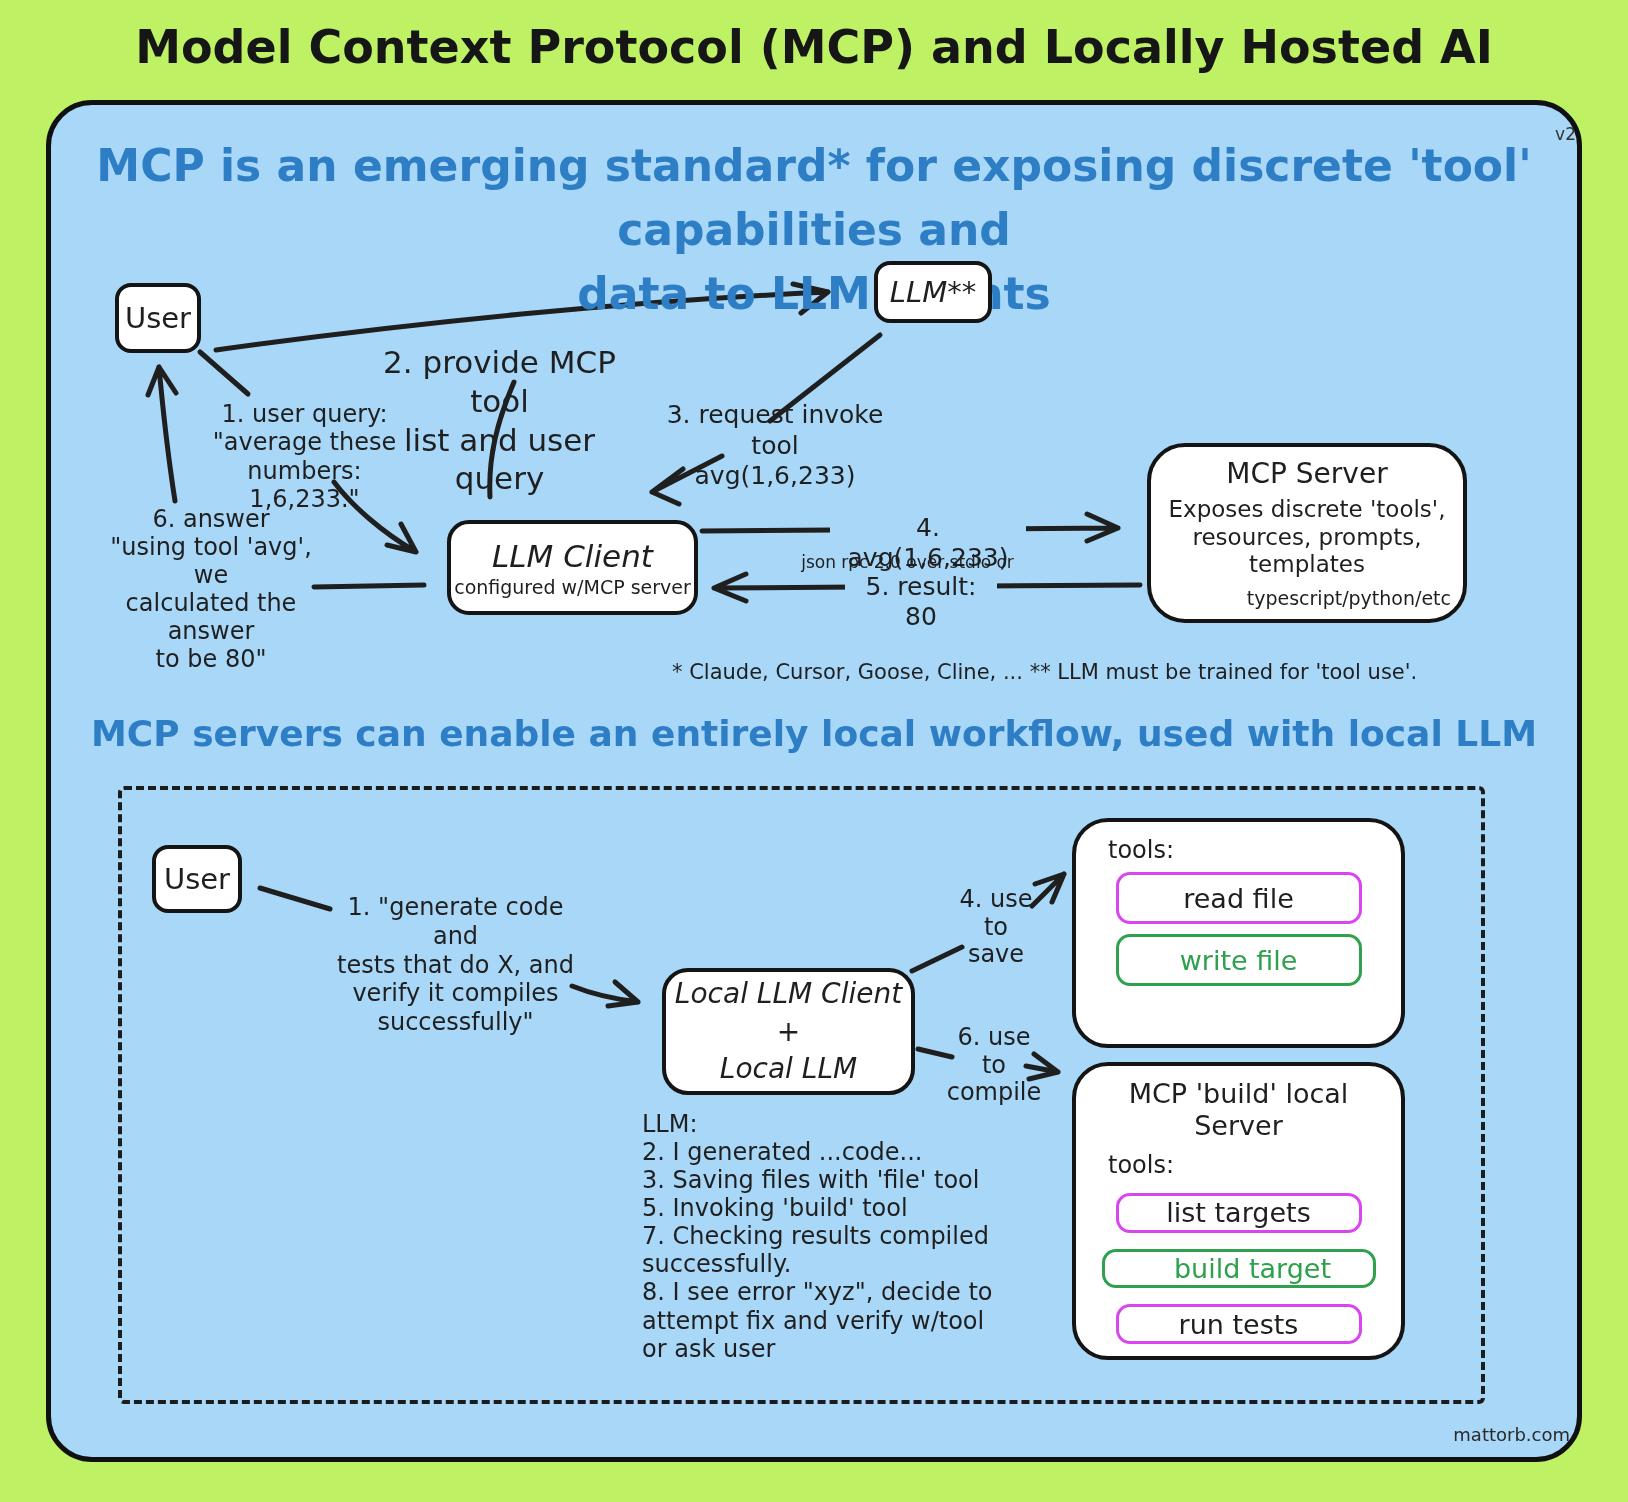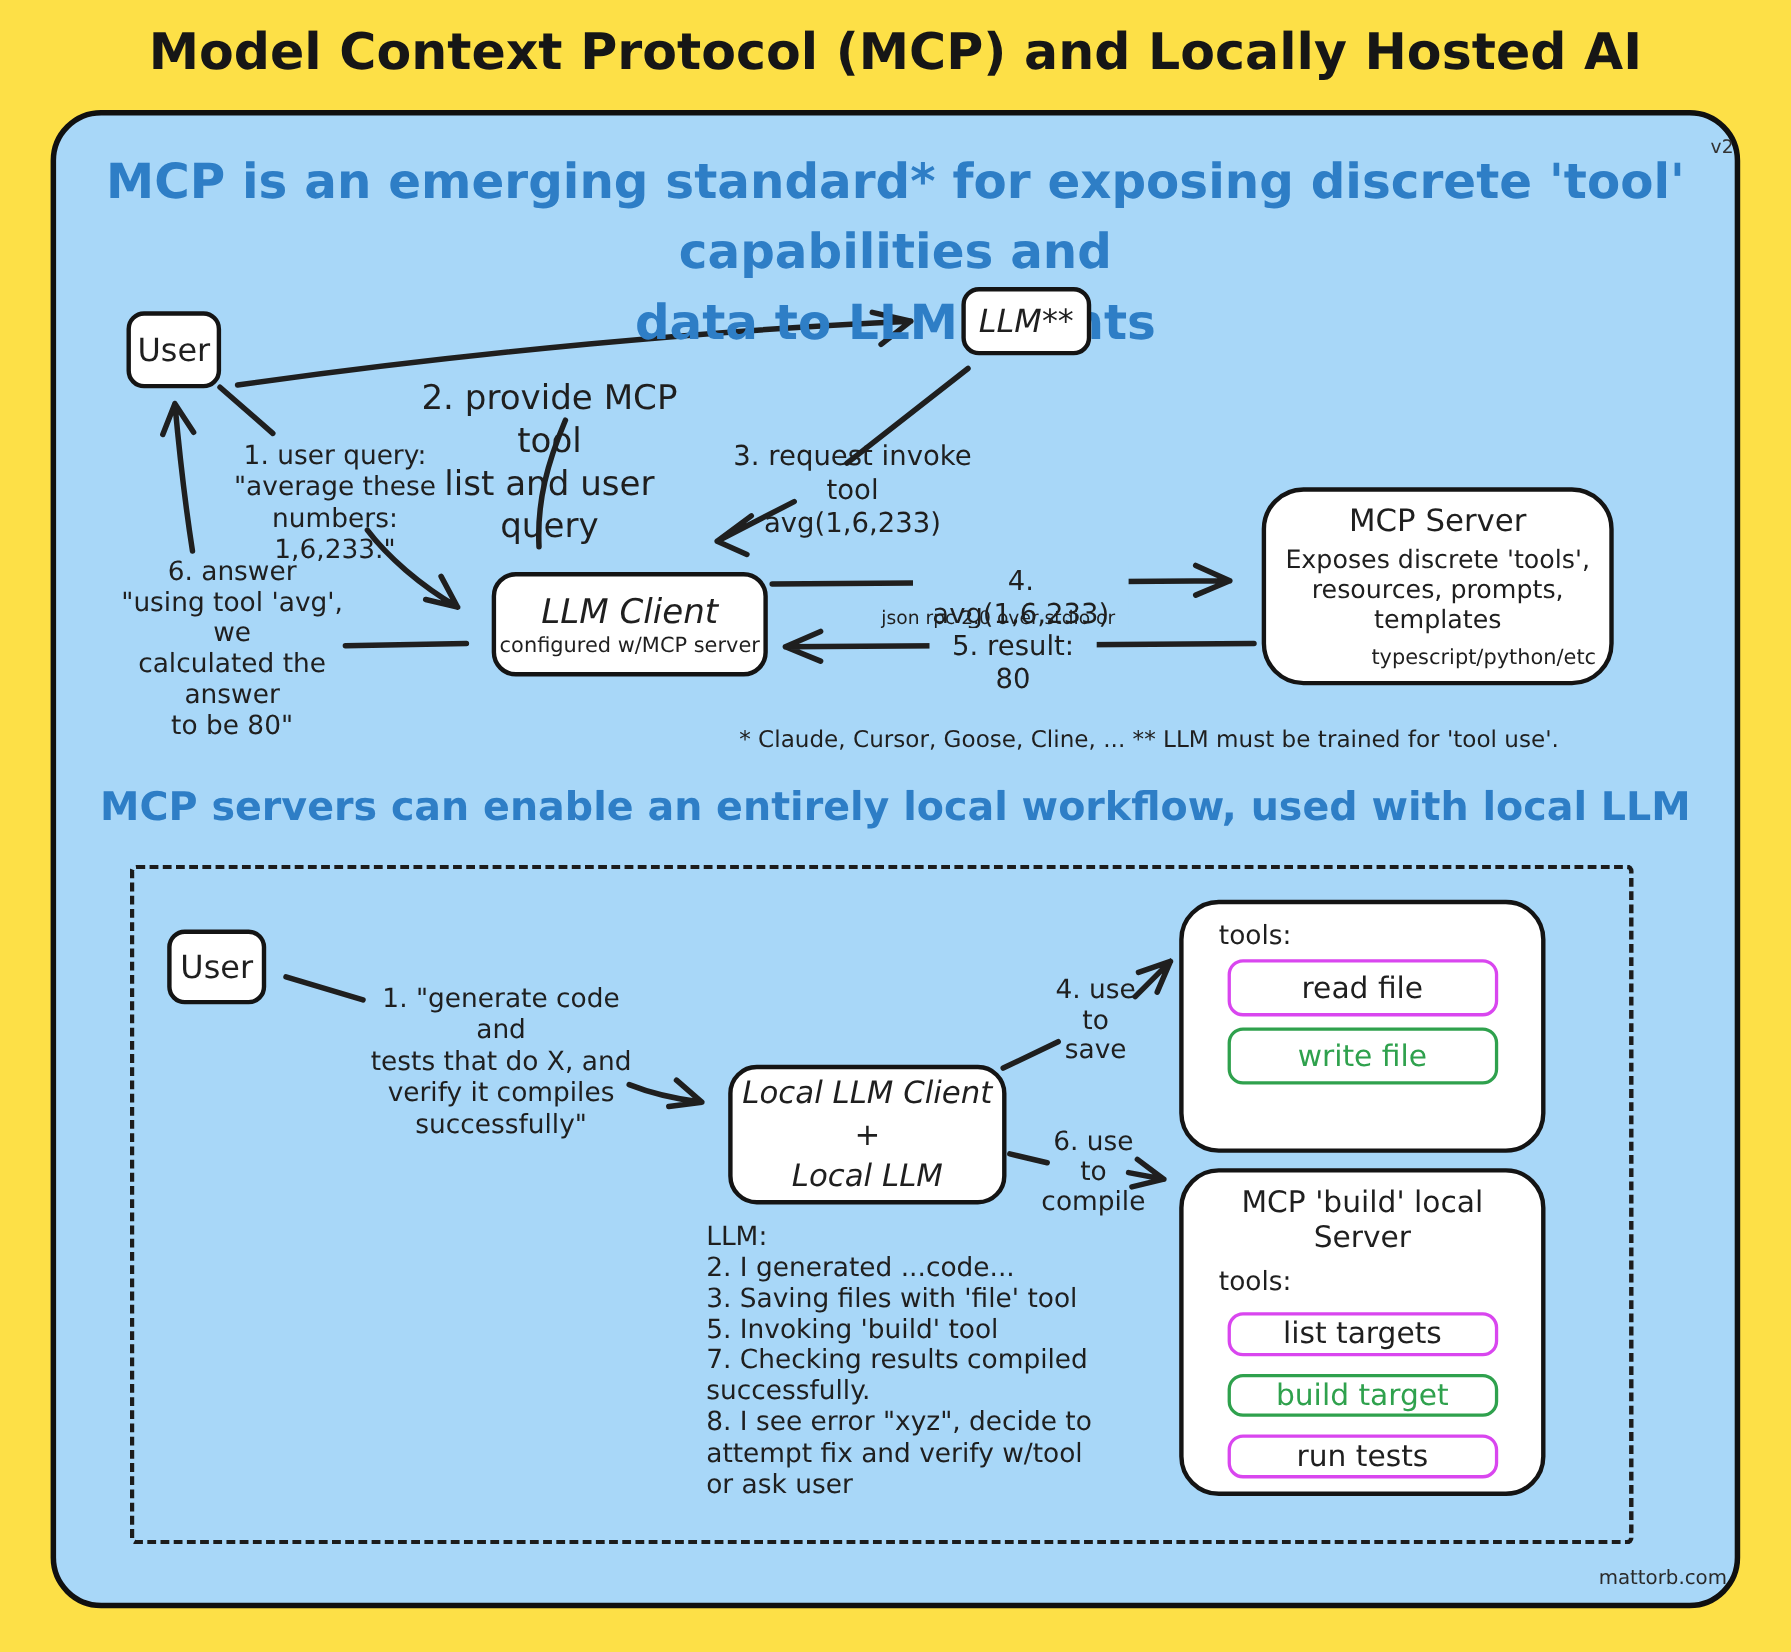--- a/index.html
+++ b/index.html
@@ -1,17 +1,17 @@
 <!DOCTYPE html>
 <html><head>
 <meta charset="utf-8">
 <style>
   html,body{margin:0;padding:0;background:#fff;}
   body{font-family:"DejaVu Sans",sans-serif;color:#1f1f1f;}
-  #page{position:relative;width:1628px;height:1502px;background:#fde047;overflow:hidden;}
+  #page{position:relative;width:1628px;height:1502px;background:#bef264;overflow:hidden;}
   .abs{position:absolute;box-sizing:border-box;}
   .panel{left:46px;top:100px;width:1536px;height:1362px;background:#a8d7f8;
          border:5px solid #101010;border-radius:46px;}
   .heading{color:#2e7ec6;font-weight:bold;text-align:center;white-space:pre-line;line-height:1.45;}
   .label{white-space:pre-line;text-align:center;line-height:1.2;}
   .left-label{white-space:pre-line;text-align:left;line-height:1.17;}
   .node{background:#ffffff;border:4px solid #141414;display:flex;flex-direction:column;
         align-items:center;justify-content:center;text-align:center;}
   .online{background:#a8d7f8;padding:1px 8px;}
   .toolbtn{background:#ffffff;border:3px solid #d946ef;border-radius:14px;display:flex;
@@ -139,19 +139,19 @@
   <div class="abs node z6" style="left:1072px;top:818px;width:333px;height:230px;border-radius:36px;justify-content:flex-start;padding:10px 14px;align-items:stretch;">
     <div style="font-size:24px;text-align:left;margin:4px 0 8px 18px;">tools:</div>
     <div class="toolbtn" style="margin:0 auto 10px auto;width:240px;height:46px;">read file</div>
     <div class="toolbtn green" style="margin:0 auto;width:240px;height:46px;">write file</div>
   </div>
 
   <div class="abs node z6" style="left:1072px;top:1062px;width:333px;height:298px;border-radius:36px;justify-content:flex-start;padding:12px 14px;align-items:stretch;">
     <div class="label" style="font-size:27px;">MCP 'build' local Server</div>
     <div style="font-size:24px;text-align:left;margin:8px 0 14px 18px;">tools:</div>
     <div class="toolbtn" style="margin:0 auto 16px auto;width:240px;height:47px;">list targets</div>
-    <div class="toolbtn green" style="margin:0 auto 16px auto;width:240px;height:47px;">build target</div>
+    <div class="toolbtn green" style="margin:0 auto 16px auto;width:240px;height:47px;padding-left:28px;">build target</div>
     <div class="toolbtn" style="margin:0 auto;width:240px;height:47px;">run tests</div>
   </div>
 
   <div class="abs z6" style="left:1420px;top:1424px;width:150px;text-align:right;font-size:18px;color:#2a2a2a;">mattorb.com</div>
 
 </div>
 
 </body></html>

